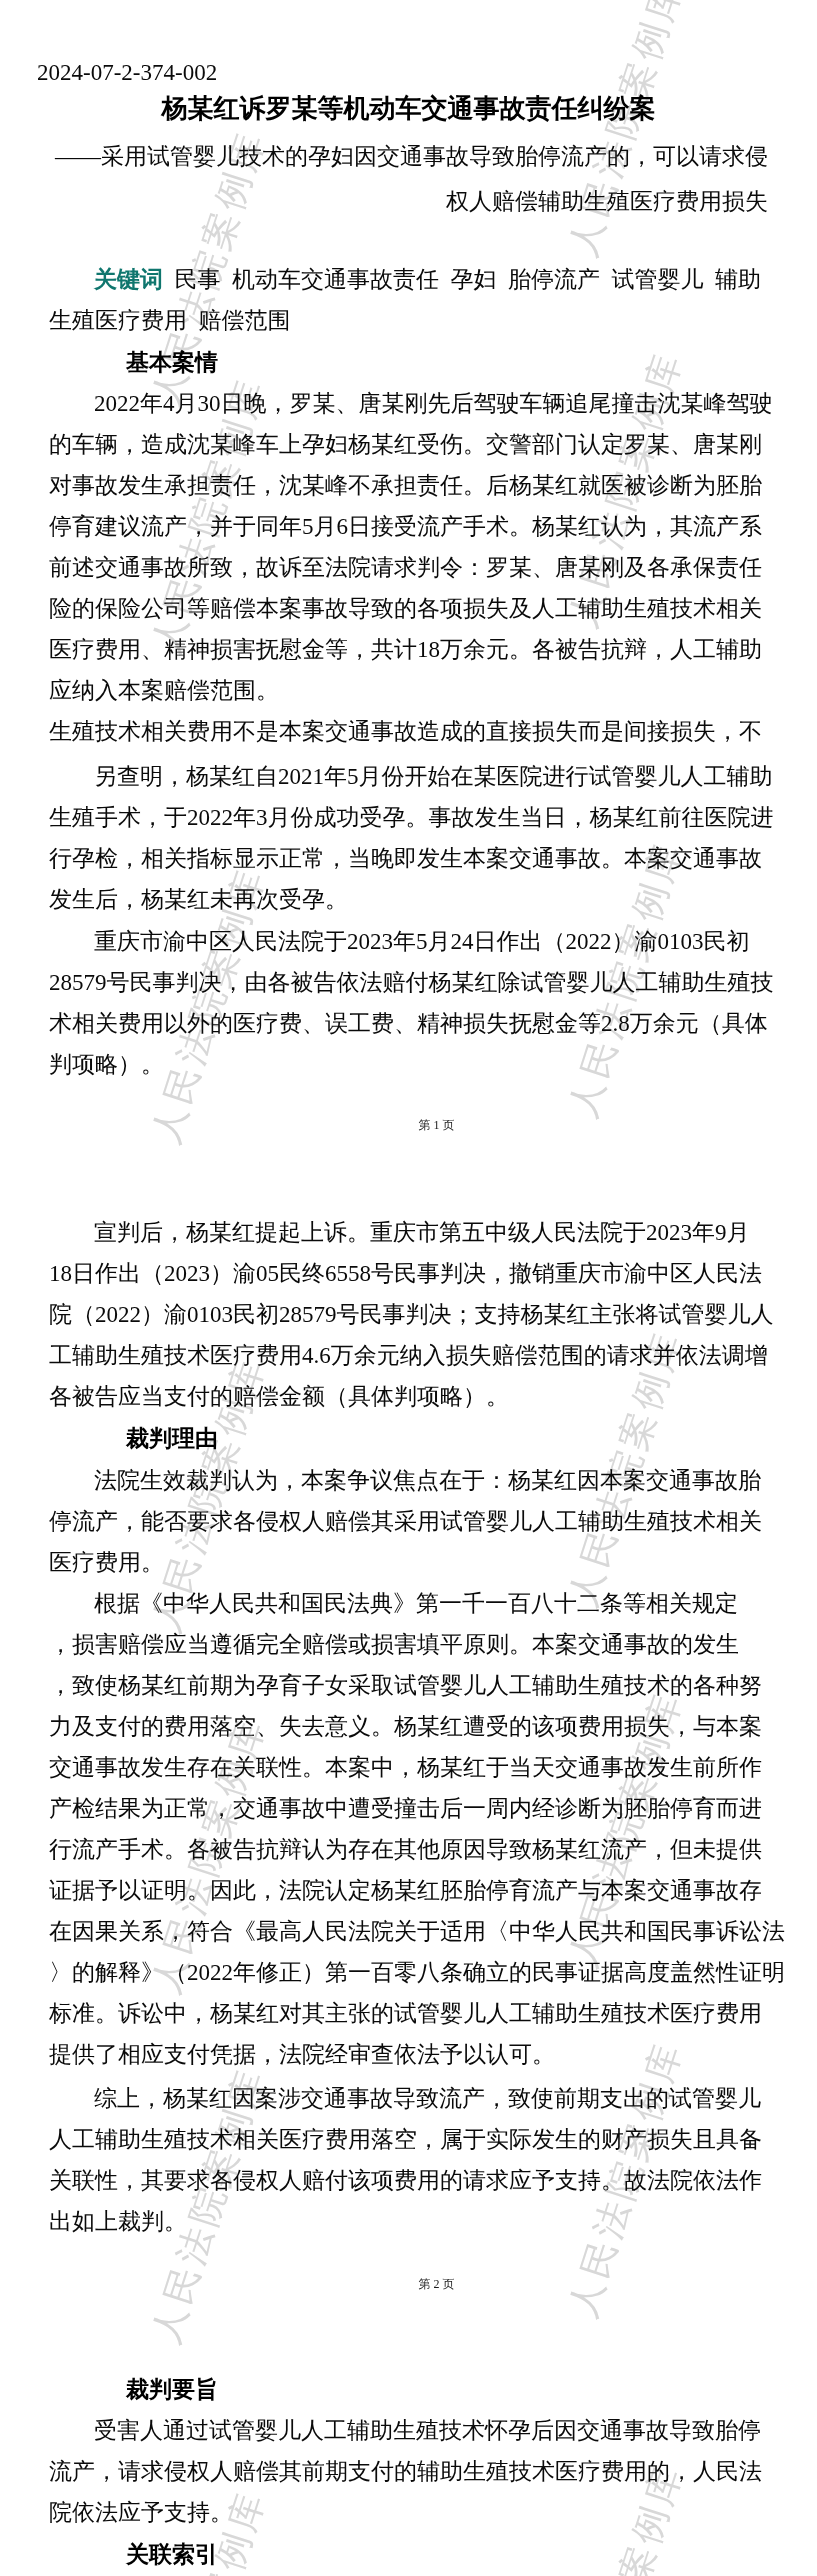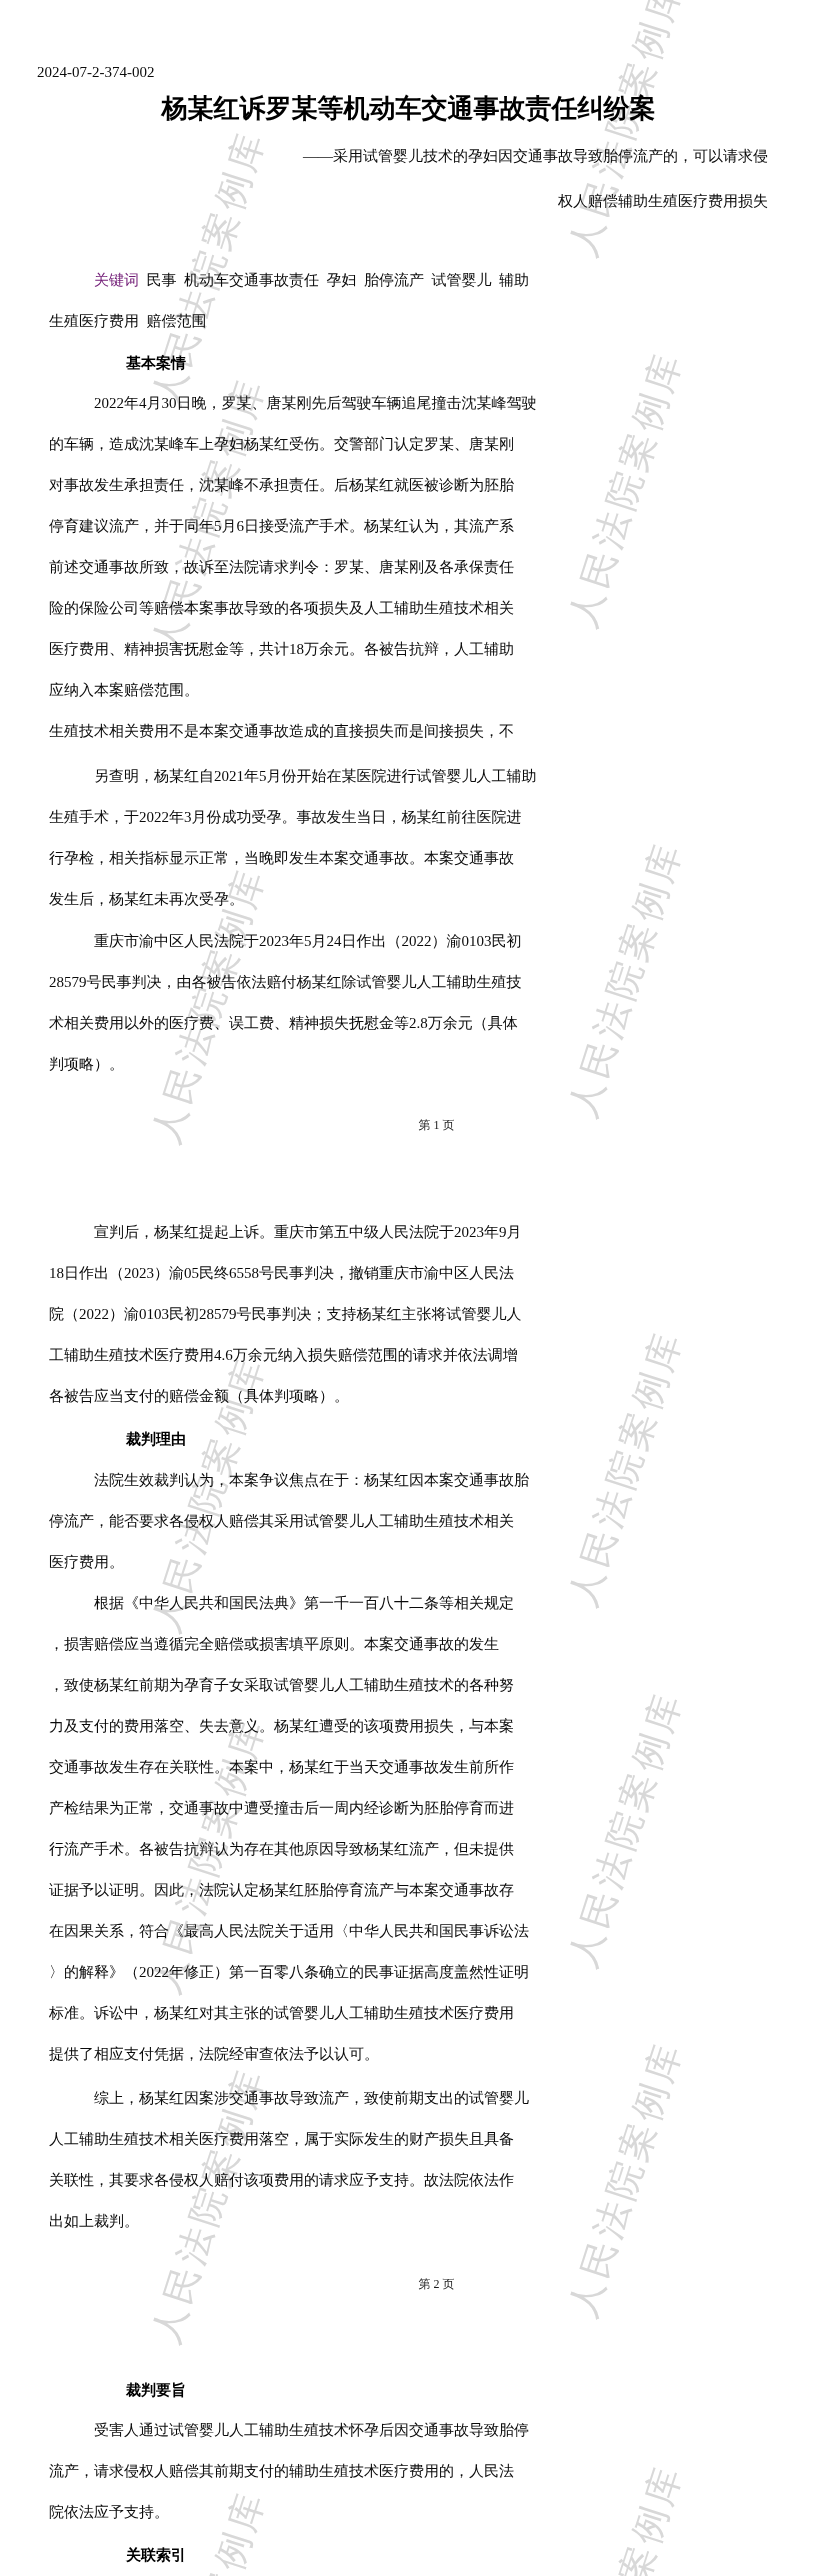--- a/index.html
+++ b/index.html
@@ -9,21 +9,21 @@
     height:3468px;
     background:#ffffff;
     overflow:hidden;
     font-family:"Liberation Serif","DejaVu Serif",serif;
     color:#0a0a0a;
   }
   .block{
     position:absolute;
     left:49px;
     width:719px;
-    font-size:15px;
+    font-size:23px;
     line-height:41px;
   }
   .line{white-space:pre;}
   .indent .line:first-child{text-indent:45px;}
   .case-number{left:37px;width:464px;}
   .title{
     font-weight:bold;
     text-align:center;
     font-size:26px;
     color:#000;
@@ -35,22 +35,22 @@
   .heading{
     left:94px;
     width:674px;
     font-family:"Liberation Sans","DejaVu Sans",sans-serif;
     font-weight:bold;
     color:#000;
     margin-left:32px;
   }
   .kw-label{
     font-family:"Liberation Sans","DejaVu Sans",sans-serif;
-    font-weight:normal;
-    color:#701a75;
+    font-weight:bold;
+    color:#0f766e;
   }
   .kw-first{text-indent:45px;}
   .page-marker{
     position:absolute;
     left:0;
     width:817px;
     text-align:center;
     font-size:12px;
     line-height:15.5px;
     color:#1a1a1a;

